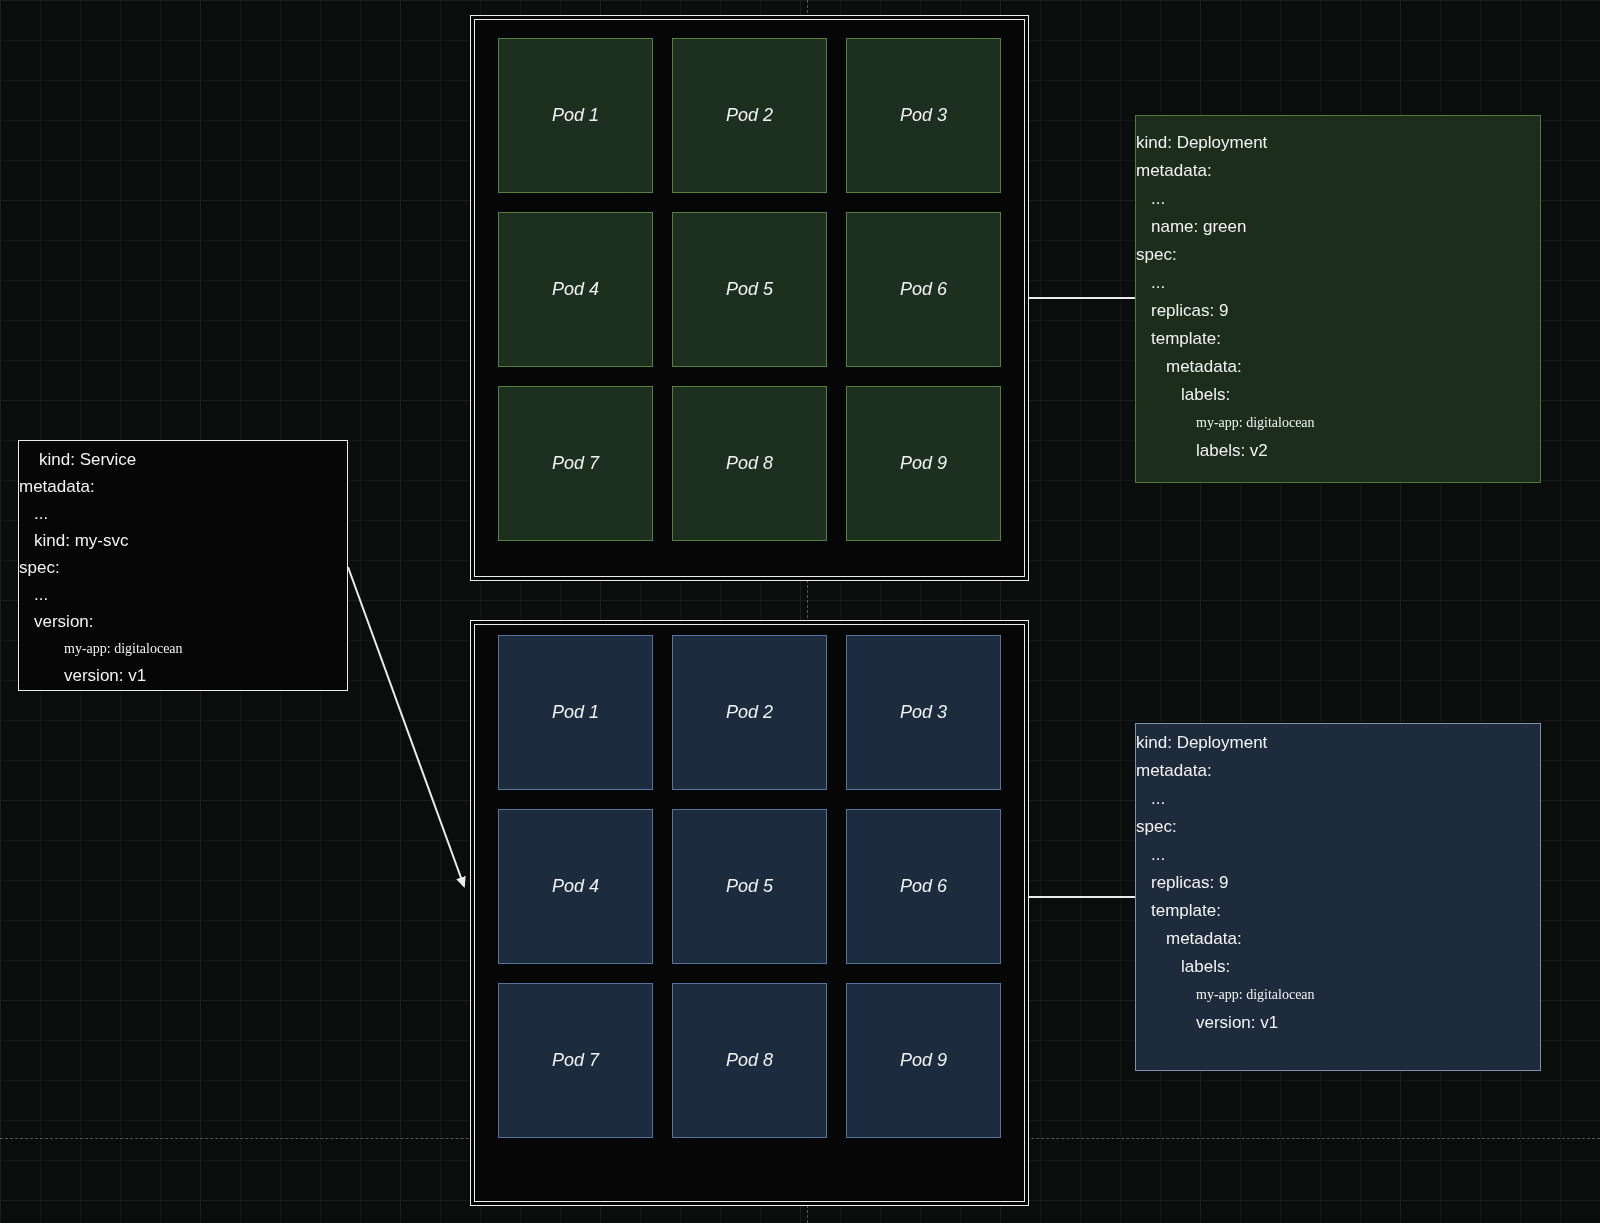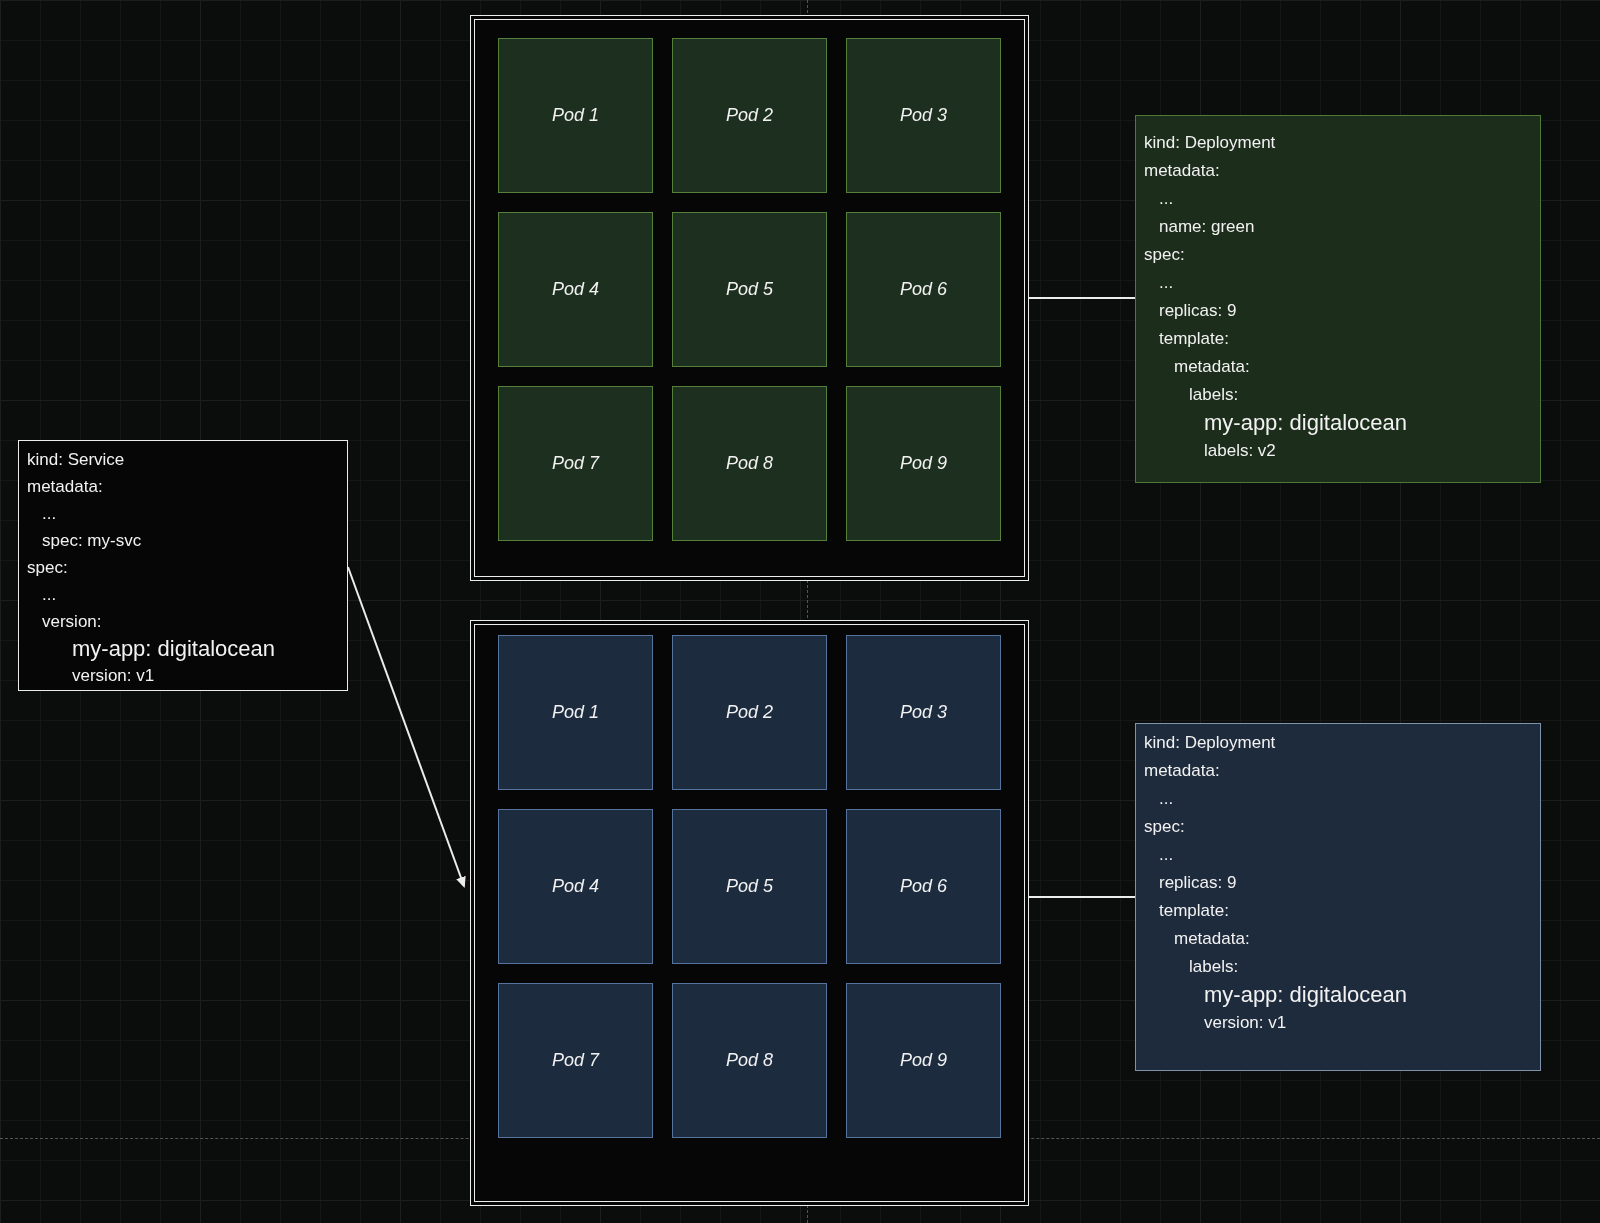--- a/index.html
+++ b/index.html
@@ -92,21 +92,21 @@
   .pod.green { background: var(--green-pod-fill); border: 1px solid var(--green-pod-border); }
   .pod.blue  { background: var(--blue-pod-fill);  border: 1px solid var(--blue-pod-border); }
 
   
   .yaml-box {
     position: absolute;
     z-index: 2;
     color: var(--text);
     font-size: 17px;
     line-height: 28px;
-    padding: 6px 8px;
+    padding: 6px 0;
     box-sizing: border-box;
     white-space: nowrap;
   }
   #service-box {
     left: 18px; top: 440px; width: 330px; height: 251px;
     background: var(--shape-fill);
     border: 1px solid var(--stroke);
     line-height: 27px;
     padding-top: 5px;
   }
@@ -118,22 +118,22 @@
     padding-top: 13px;
   }
   #blue-box {
     left: 1135px; top: 723px; width: 406px; height: 348px;
     background: var(--blue-box-fill);
     border: 1px solid var(--blue-box-border);
     line-height: 28px;
     padding-top: 5px;
   }
   .yaml-line.mono {
-    font-family: Liberation Sans, sans-serif;
-    font-size: 22px;
+    font-family: Liberation Serif, serif;
+    font-size: 14px;
   }
 </style>
 </head>
 <body>
 
 <div class="guide guide-v"></div>
 <div class="guide guide-h"></div>
 
 <svg class="connectors" width="1600" height="1223" viewBox="0 0 1600 1223">
   <defs>
@@ -204,24 +204,24 @@
       <div class="pod blue">
         <span>Pod 8</span>
       </div>
       <div class="pod blue">
         <span>Pod 9</span>
       </div>
     </div>
 </div>
 
 <div id="service-box" class="yaml-box">
-    <div class="yaml-line" style="padding-left: 0px;">kind: Service</div>
+    <div class="yaml-line" style="padding-left: 0px; margin-left: 20px;">kind: Service</div>
     <div class="yaml-line" style="padding-left: 0px;">metadata:</div>
     <div class="yaml-line" style="padding-left: 15px;">...</div>
-    <div class="yaml-line" style="padding-left: 15px;">spec: my-svc</div>
+    <div class="yaml-line" style="padding-left: 15px;">kind: my-svc</div>
     <div class="yaml-line" style="padding-left: 0px;">spec:</div>
     <div class="yaml-line" style="padding-left: 15px;">...</div>
     <div class="yaml-line" style="padding-left: 15px;">version:</div>
     <div class="yaml-line mono" style="padding-left: 45px;">my-app: digitalocean</div>
     <div class="yaml-line" style="padding-left: 45px;">version: v1</div>
   </div>
 <div id="green-box" class="yaml-box">
     <div class="yaml-line" style="padding-left: 0px;">kind: Deployment</div>
     <div class="yaml-line" style="padding-left: 0px;">metadata:</div>
     <div class="yaml-line" style="padding-left: 15px;">...</div>

